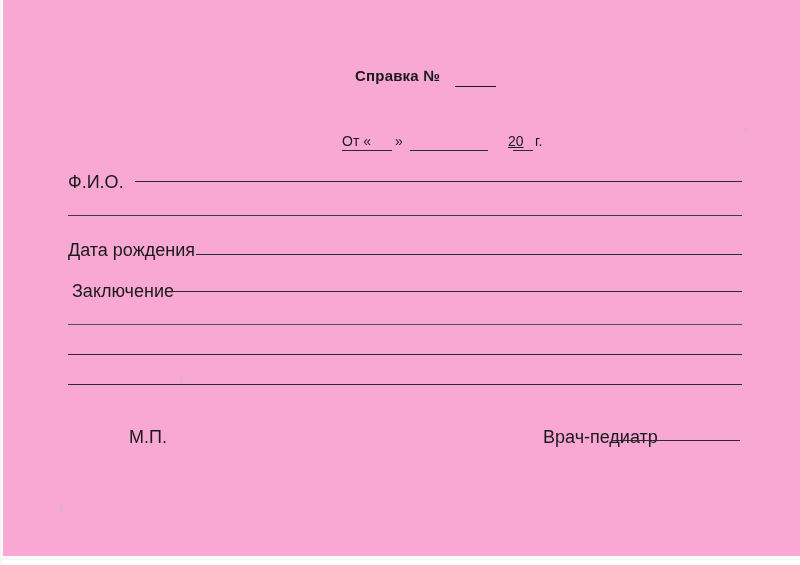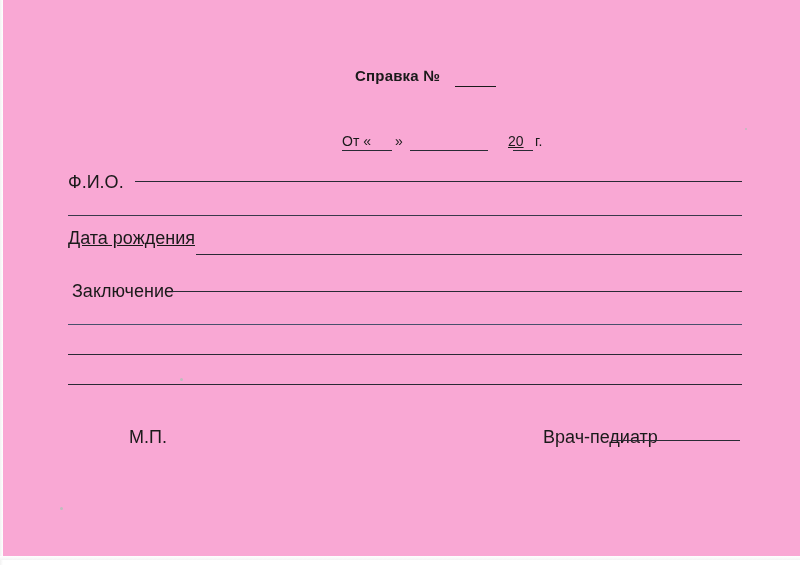--- a/index.html
+++ b/index.html
@@ -74,21 +74,21 @@
   .rule.thin { background: #3a3a4a; }
   .rule.blueish { background: #49506b; }
 
   .label {
     position: absolute;
     font-size: 18px;
     white-space: nowrap;
   }
 
   .lbl-fio { left: 68px; top: 172px; }
-  .lbl-dob { left: 68px; top: 228px; text-decoration: underline; }
+  .lbl-dob { left: 68px; top: 240px; }
   .lbl-concl { left: 72px; top: 281px; }
   .lbl-mp { left: 117px; top: 427px; margin-left: 12px; }
   .lbl-doctor { left: 503px; top: 427px; margin-left: 40px; }
 
   .speck {
     position: absolute;
     background: #bdbdbd;
     border-radius: 50%;
   }
 </style>

